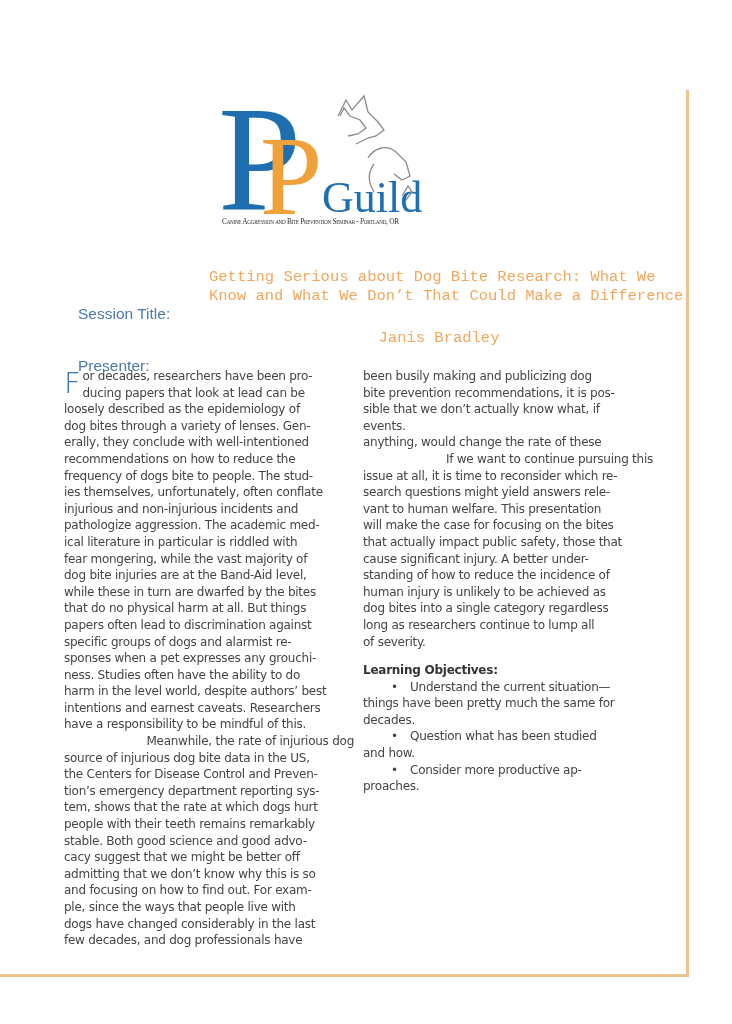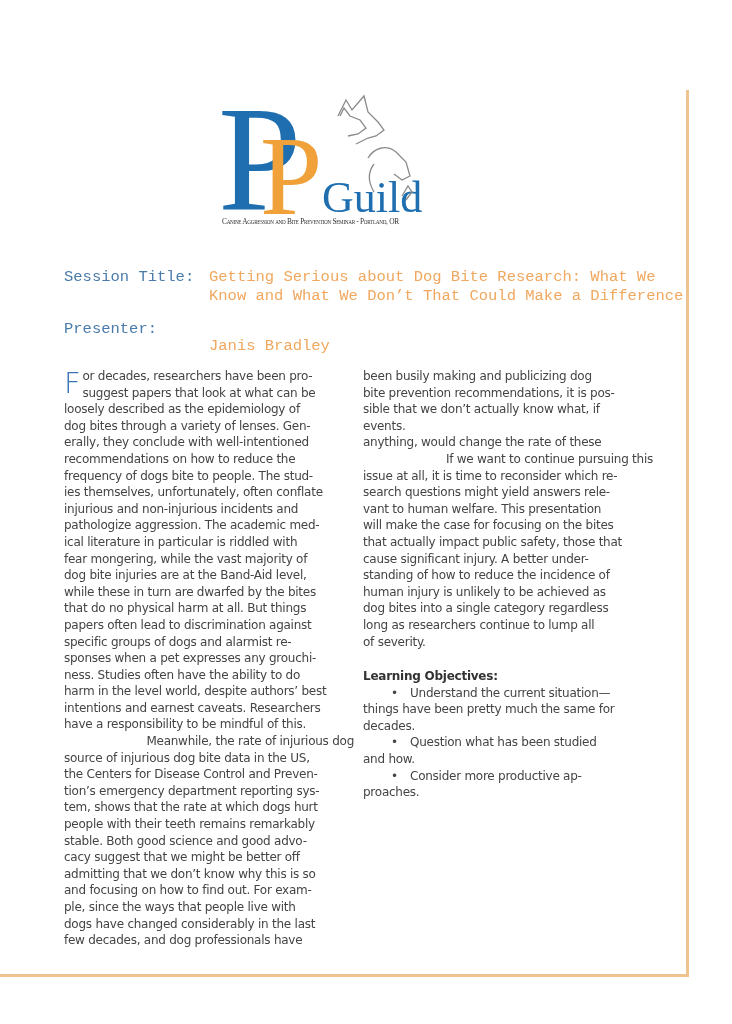--- a/index.html
+++ b/index.html
@@ -19,23 +19,24 @@
       position: absolute; left: 218px; top: 86px; width: 224px; height: 146px;
     }
     .logo svg { position: absolute; left: 0; top: 0; }
     .logo-tagline {
       position: absolute; left: 4px; top: 130px; width: 230px;
       font-family: "Liberation Serif", serif; font-size: 8.6px; color: #333;
       letter-spacing: -0.35px; white-space: nowrap; font-variant: small-caps;
       transform: scaleX(0.86); transform-origin: left center;
     }
     .meta-label {
-      position: absolute; left: 64px;
-      font-family: Liberation Mono, monospace; font-size: 15.5px;
+      position: absolute; left: 78px;
+      font-family: Liberation Sans, sans-serif; font-size: 15.5px;
       color: #4a7bab;
+      margin-top: 37px;
     }
     .meta-value {
       position: absolute; left: 209px;
       font-family: Liberation Mono, monospace; font-size: 15.5px;
       color: #f0a75e; line-height: 19px; width: 460px;
     }
     .col {
       position: absolute; top: 368px;
       font-family: "DejaVu Sans", sans-serif; font-size: 12px;
       line-height: 16.6px; color: #444;
@@ -44,21 +45,21 @@
     .col-left { left: 64px; width: 290px; }
     .col-right { left: 363px; width: 290px; }
     .line { display: block; white-space: nowrap; }
     .indent { padding-left: 20px; text-align: right; }
     .dropcap {
       float: left; font-size: 29px; line-height: 28px; color: #3a74b5;
       margin: 1px 2px 0 0; font-family: "DejaVu Sans", sans-serif;
       font-weight: 300;
     }
     .heading {
-      font-weight: bold; color: #333; display: block; margin-top: 18px;
+      font-weight: bold; color: #333; display: block; margin-top: 12px;
     }
     .bullet { display: inline-block; width: 47px; padding-left: 28px; box-sizing: border-box; }
   </style>
 </head>
 <body>
 
 <div class="frame-right"></div>
 <div class="frame-bottom"></div>
 
 <div class="logo">
@@ -81,26 +82,26 @@
   <div class="logo-tagline">Canine Aggression and Bite Prevention Seminar - Portland, OR</div>
 </div>
 
 <div class="meta-label" style="top:268px;">Session Title:</div>
 <div class="meta-value" style="top:268px;">
   <span class="line">Getting Serious about Dog Bite Research: What We</span>
   <span class="line">Know and What We Don’t That Could Make a Difference</span>
 </div>
 
 <div class="meta-label" style="top:320px;">Presenter:</div>
-<div class="meta-value" style="top:337px;">Janis Bradley</div>
+<div class="meta-value" style="top:329px;text-align:center;">Janis Bradley</div>
 
 <div class="col col-left">
   <span class="dropcap">F</span>
   <span class="line">or decades, researchers have been pro-</span>
-  <span class="line">suggest papers that look at what can be</span>
+  <span class="line">ducing papers that look at lead can be</span>
   <span class="line">loosely described as the epidemiology of</span>
   <span class="line">dog bites through a variety of lenses. Gen-</span>
   <span class="line">erally, they conclude with well-intentioned</span>
   <span class="line">recommendations on how to reduce the</span>
   <span class="line">frequency of dogs bite to people. The stud-</span>
   <span class="line">ies themselves, unfortunately, often conflate</span>
   <span class="line">injurious and non-injurious incidents and</span>
   <span class="line">pathologize aggression. The academic med-</span>
   <span class="line">ical literature in particular is riddled with</span>
   <span class="line">fear mongering, while the vast majority of</span>

